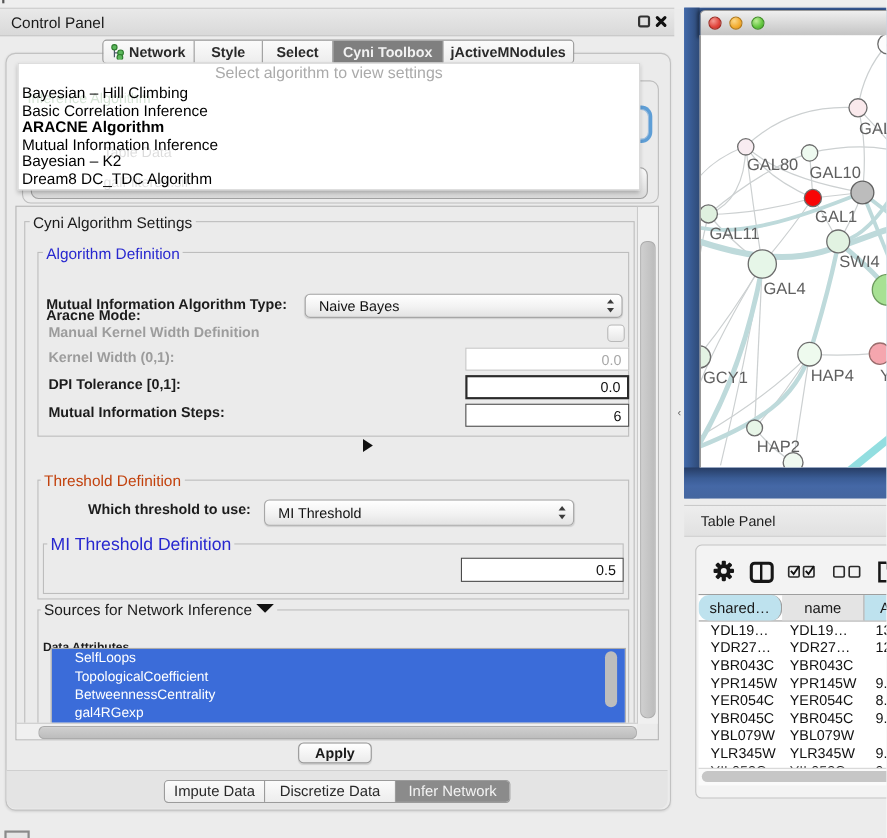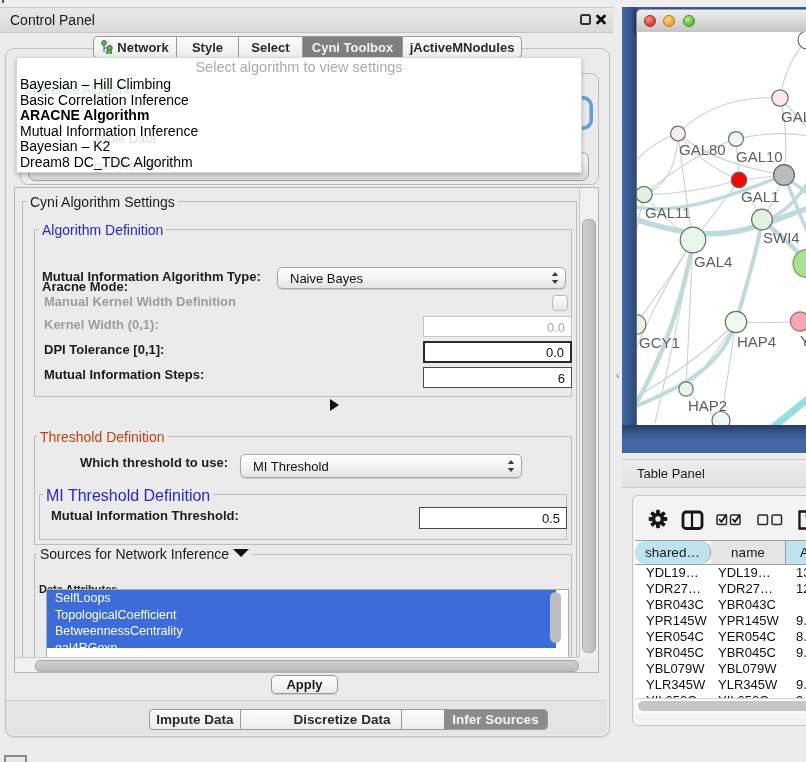--- a/index.html
+++ b/index.html
@@ -113,48 +113,47 @@
           <svg width="8" height="13" viewBox="0 0 8 13">
             <path d="M4 0.5 L7.2 4.5 L0.8 4.5 Z" fill="#3c3c3c"></path>
             <path d="M4 12.5 L7.2 8.5 L0.8 8.5 Z" fill="#3c3c3c"></path>
           </svg>
         </span>
     </div>
 
     <div class="grp" style="left:24px;top:306px;width:526px;height:44px;"></div>
     <div class="grptitle" style="left:28px;top:299px;color:#2727cf;font-size:16px;">MI Threshold Definition</div>
 
-    <div class="abs lbl" style="left:36px;top:320px;">Mutual Information Threshold:</div>
     <div class="tfield" style="left:404px;top:319px;width:146px;height:20px;border:1px solid #4a4a4a;">
         <span>0.5</span>
       </div>
 
     <div class="grp" style="left:19px;top:366px;width:536px;height:310px;"></div>
     <div class="grptitle" style="left:22px;top:358px;">Sources for Network Inference <span style="display:inline-block;vertical-align:2px;width:0;height:0;border-top:8px solid #111;border-left:8px solid transparent;border-right:8px solid transparent;"></span></div>
 
     <div class="abs lbl" style="left:24px;top:395px;font-size:11px;">Data Attributes</div>
 
     <div class="abs" style="left:31px;top:401px;width:521px;height:68px;background:#ffffff;border:1px solid #ababab;overflow:hidden;">
-      <div style="width:501px;font-size:12.5px;line-height:16.5px;color:#fff;background:#3b6cd9;padding-left:8px;height:58px;">SelfLoops<br>TopologicalCoefficient<br>BetweennessCentrality<br>gal4RGexp</div>
+      <div style="width:501px;font-size:12.5px;line-height:16.5px;color:#fff;background:#3b6cd9;padding-left:21px;height:68px;">SelfLoops<br>TopologicalCoefficient<br>BetweennessCentrality<br>gal4RGexp</div>
       <div style="position:absolute;right:7px;top:2px;width:11px;height:51px;background:#bdbdbd;border-radius:6px;"></div>
     </div>
 
     <div class="abs" style="left:564px;top:0px;width:19px;height:470px;background:#f0f0f0;border-left:1px solid #cacaca;"></div>
     <div class="abs" style="left:567px;top:31px;width:12px;height:432px;background:linear-gradient(90deg,#cfcfcf,#bdbdbd);border-radius:6px;border:1px solid #ababab;"></div>
     <div class="abs" style="left:0px;top:469px;width:564px;height:15px;background:#f0f0f0;border-top:1px solid #cacaca;"></div>
     <div class="abs" style="left:20px;top:472px;width:542px;height:10px;background:linear-gradient(#cfcfcf,#bdbdbd);border-radius:5px;border:1px solid #ababab;"></div>
   </div>
 
   <div class="abs" style="left:6px;top:700px;width:601px;height:34px;background:#e4e4e4;border-top:1px solid #cfcfcf;border-radius:0 0 8px 8px;"></div>
   <div class="abs" style="left:271px;top:675px;width:65px;height:17px;border:1px solid #979797;border-radius:5px;background:linear-gradient(#ffffff,#ebebeb);box-shadow:0 1px 1px rgba(0,0,0,0.12);display:flex;align-items:center;justify-content:center;font-size:13px;font-weight:bold;color:#1a1a1a;">Apply</div>
 
-  <div class="abs" style="left:149px;top:709px;height:19px;display:flex;border:1px solid #9b9b9b;border-radius:4px;overflow:hidden;background:linear-gradient(#fbfbfb,#ededed);font-size:13.5px;font-weight:bold;color:#2a2a2a;gap:42px;">
+  <div class="abs" style="left:149px;top:709px;height:19px;display:flex;border:1px solid #9b9b9b;border-radius:4px;overflow:hidden;background:linear-gradient(#fbfbfb,#ededed);font-size:13.5px;font-weight:normal;color:#2a2a2a;">
     <div style="width:90px;display:flex;align-items:center;justify-content:center;border-right:1px solid #9b9b9b;">Impute Data</div>
     <div style="width:118px;display:flex;align-items:center;justify-content:center;border-right:1px solid #9b9b9b;">Discretize Data</div>
-    <div style="width:103px;display:flex;align-items:center;justify-content:center;background:#8b8b8b;color:#f4f4f4;">Infer Sources</div>
+    <div style="width:103px;display:flex;align-items:center;justify-content:center;background:#8b8b8b;color:#f4f4f4;">Infer Network</div>
   </div>
 
   <div class="abs" style="left:4px;top:755px;width:19px;height:10px;border:2px solid #8a8a8a;background:#e6e6e6;"></div>
 
   <div class="abs" style="left:616px;top:370px;font-size:10px;color:#666;">‹</div>
 
   <div class="abs" style="left:622px;top:7px;width:184px;height:446px;background:#3c62a3;"></div>
   <div class="abs" style="left:622px;top:7px;width:14px;height:446px;background:linear-gradient(90deg,#4168a8,#2e4a77);"></div>
 
   <div class="abs" style="left:622px;top:425px;width:184px;height:28px;background:linear-gradient(#263c64,#3a5c95 35%,#4568a6 60%,#44669f);"></div>

